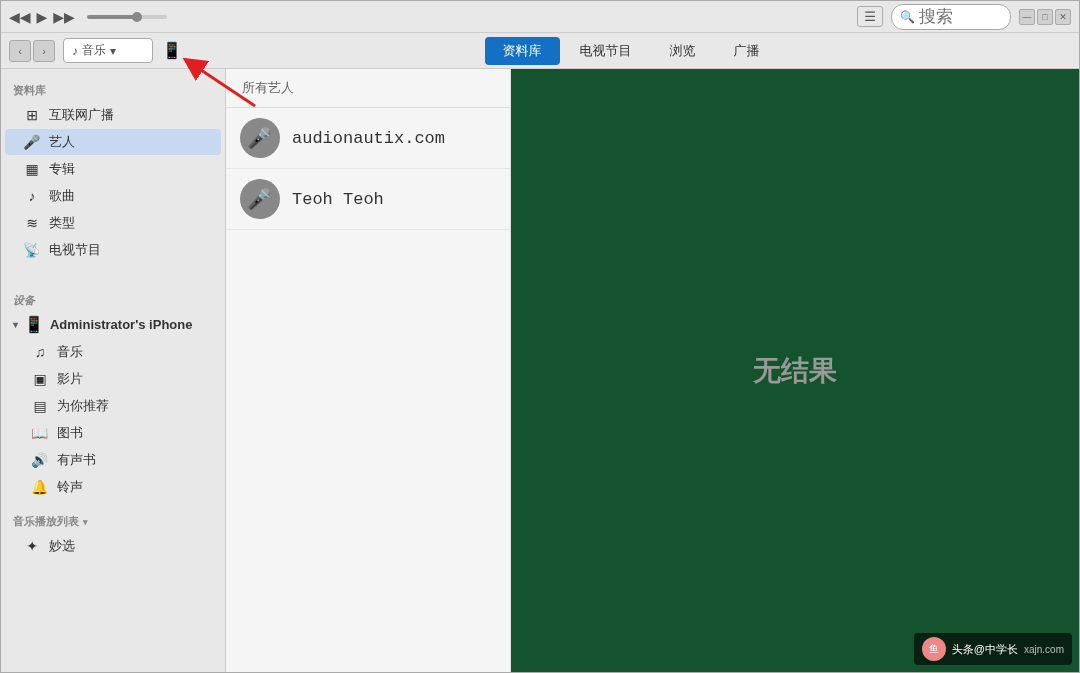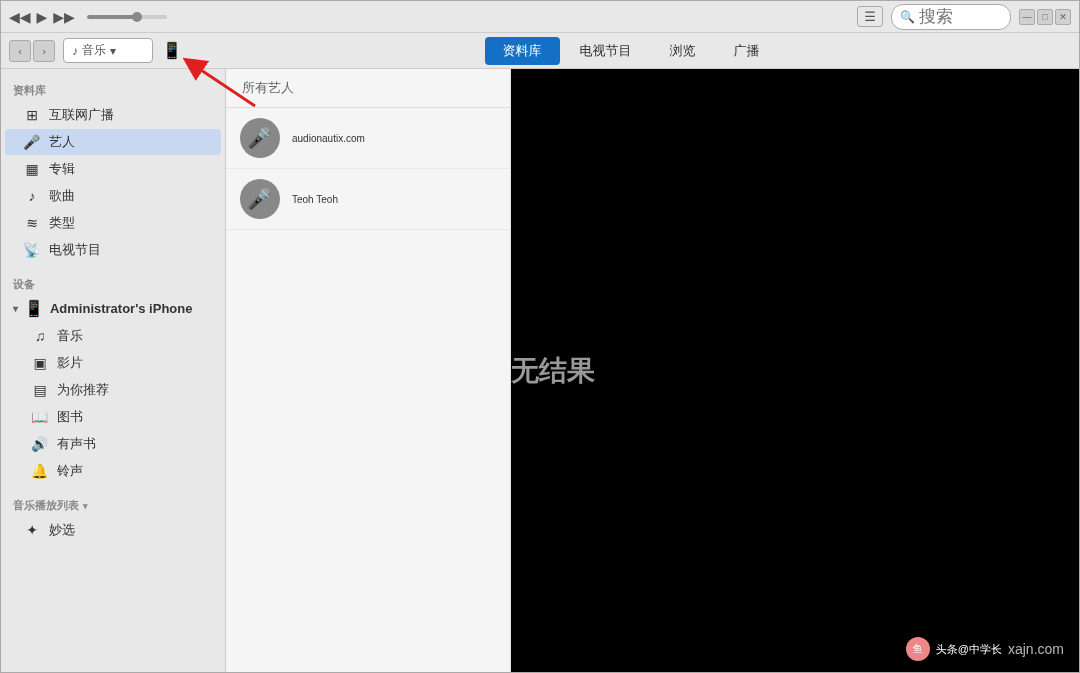--- a/index.html
+++ b/index.html
@@ -276,21 +276,22 @@
     }
     .sidebar-sub {
       padding-left: 8px;
     }
 
     
     .content-panel {
       flex: 1;
       display: flex;
       flex-direction: column;
-      background: #000000;
+      background: #14532d;
+      font-family: Liberation Mono, monospace;
     }
 
     
     .artist-list-panel {
       width: 285px;
       background: #f5f5f5;
       border-right: 1px solid #ddd;
       overflow-y: auto;
     }
     .artist-list-header {
@@ -313,29 +314,30 @@
       border-radius: 50%;
       background: #888;
       display: flex;
       align-items: center;
       justify-content: center;
       color: #ccc;
       font-size: 20px;
       flex-shrink: 0;
     }
     .artist-name {
-      font-size: 10px;
+      font-size: 17px;
       color: #333;
     }
 
     
     .main-content-right {
       flex: 1;
       display: flex;
       align-items: center;
+      justify-content: center;
     }
     .no-results {
       font-size: 28px;
       font-weight: bold;
       color: #999;
     }
 
     
     .red-arrow-container {
       position: absolute;
@@ -458,21 +460,21 @@
       </div>
       <div class="sidebar-item">
         <span class="icon">≋</span>
         <span>类型</span>
       </div>
       <div class="sidebar-item">
         <span class="icon">📡</span>
         <span>电视节目</span>
       </div>
 
-      <div class="sidebar-section-title" style="margin-top:8px;">设备</div>
+      <div class="sidebar-section-title" style="margin-top:24px;font-style:italic;">设备</div>
       <div class="sidebar-device">
         <span class="chevron">▾</span>
         <span class="device-icon2">📱</span>
         <span>Administrator's iPhone</span>
       </div>
       <div class="sidebar-sub">
         <div class="sidebar-item">
           <span class="icon">♫</span>
           <span>音乐</span>
         </div>
@@ -534,16 +536,16 @@
         </div>
 
       </div>
     </div>
 
   </div>
 
   <div class="watermark">
     <div class="watermark-logo">鱼</div>
     <span>头条@中学长</span>
-    <span style="font-size:14px; opacity:0.7;">xajn.com</span>
+    <span style="font-size:10px; opacity:0.7;">xajn.com</span>
   </div>
 
 </div>
 
 </body></html>

